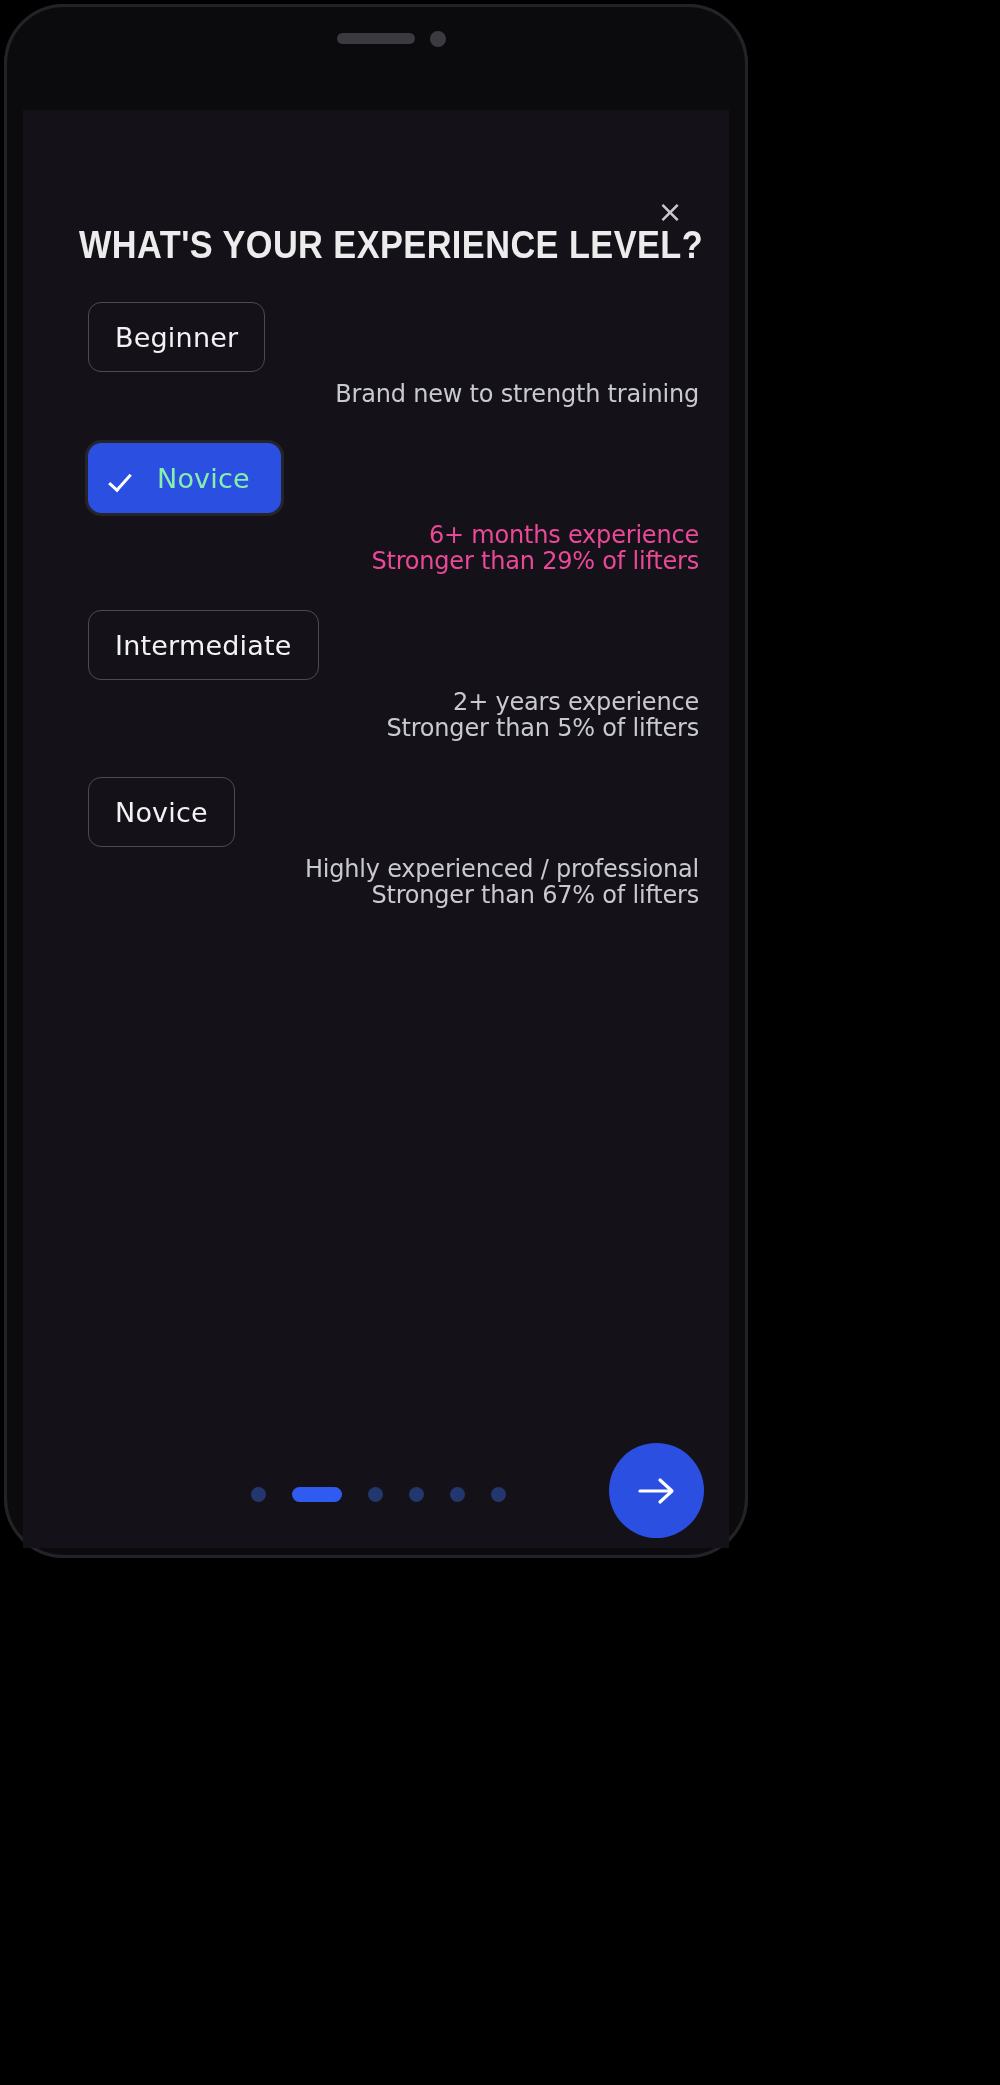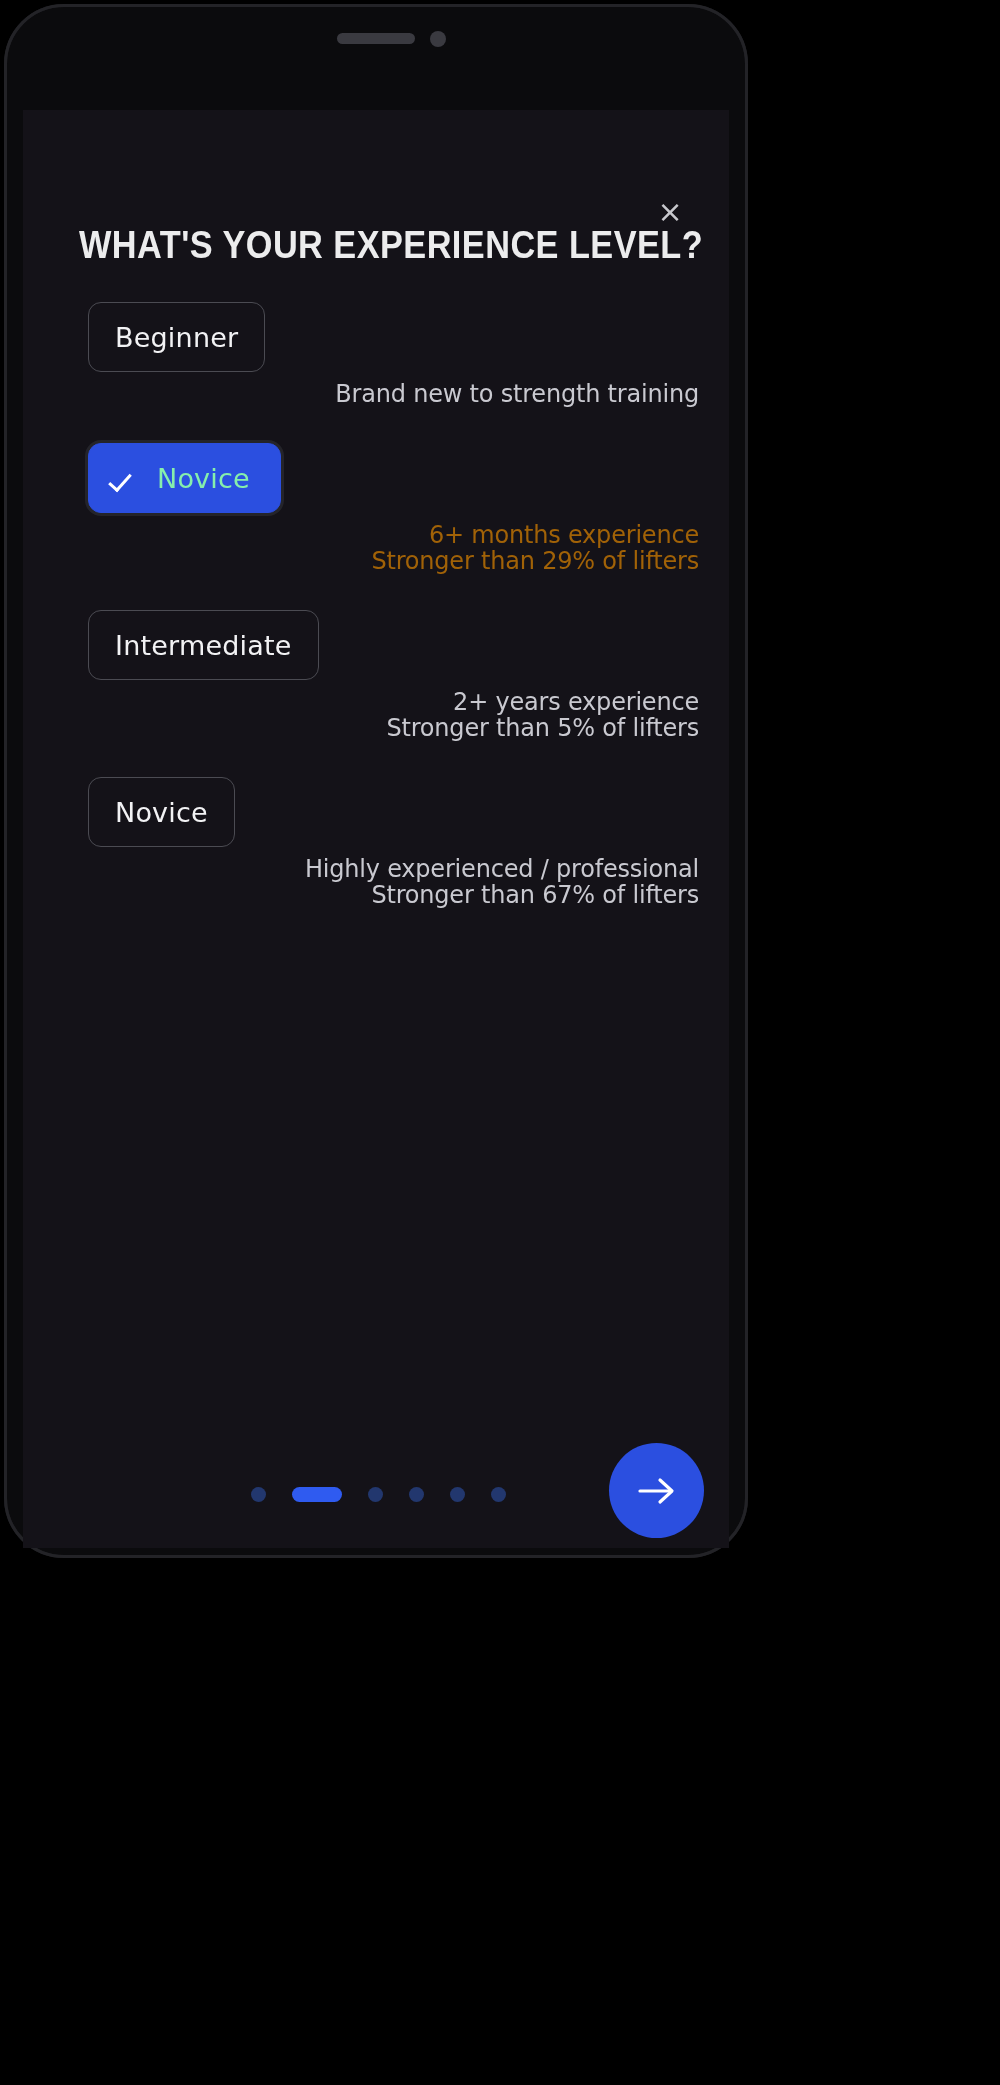--- a/index.html
+++ b/index.html
@@ -139,21 +139,21 @@
   .option-desc {
     margin-top: 9px;
     margin-left: 8px;
     color: #c9c9d0;
     font-family: "DejaVu Sans", sans-serif;
     font-size: 24px;
     line-height: 26px;
     letter-spacing: -0.2px;
     text-align: right;
   }
-  .option-desc.accent { color: #a16207; }
+  .option-desc.accent { color: #ec4899; }
   .option-desc .line { display: block; }
 
   .gap-after { height: 36px; }
 
   
   #pagination {
     position: absolute;
     left: 0; bottom: 46px;
     width: 706px;
     display: flex;

